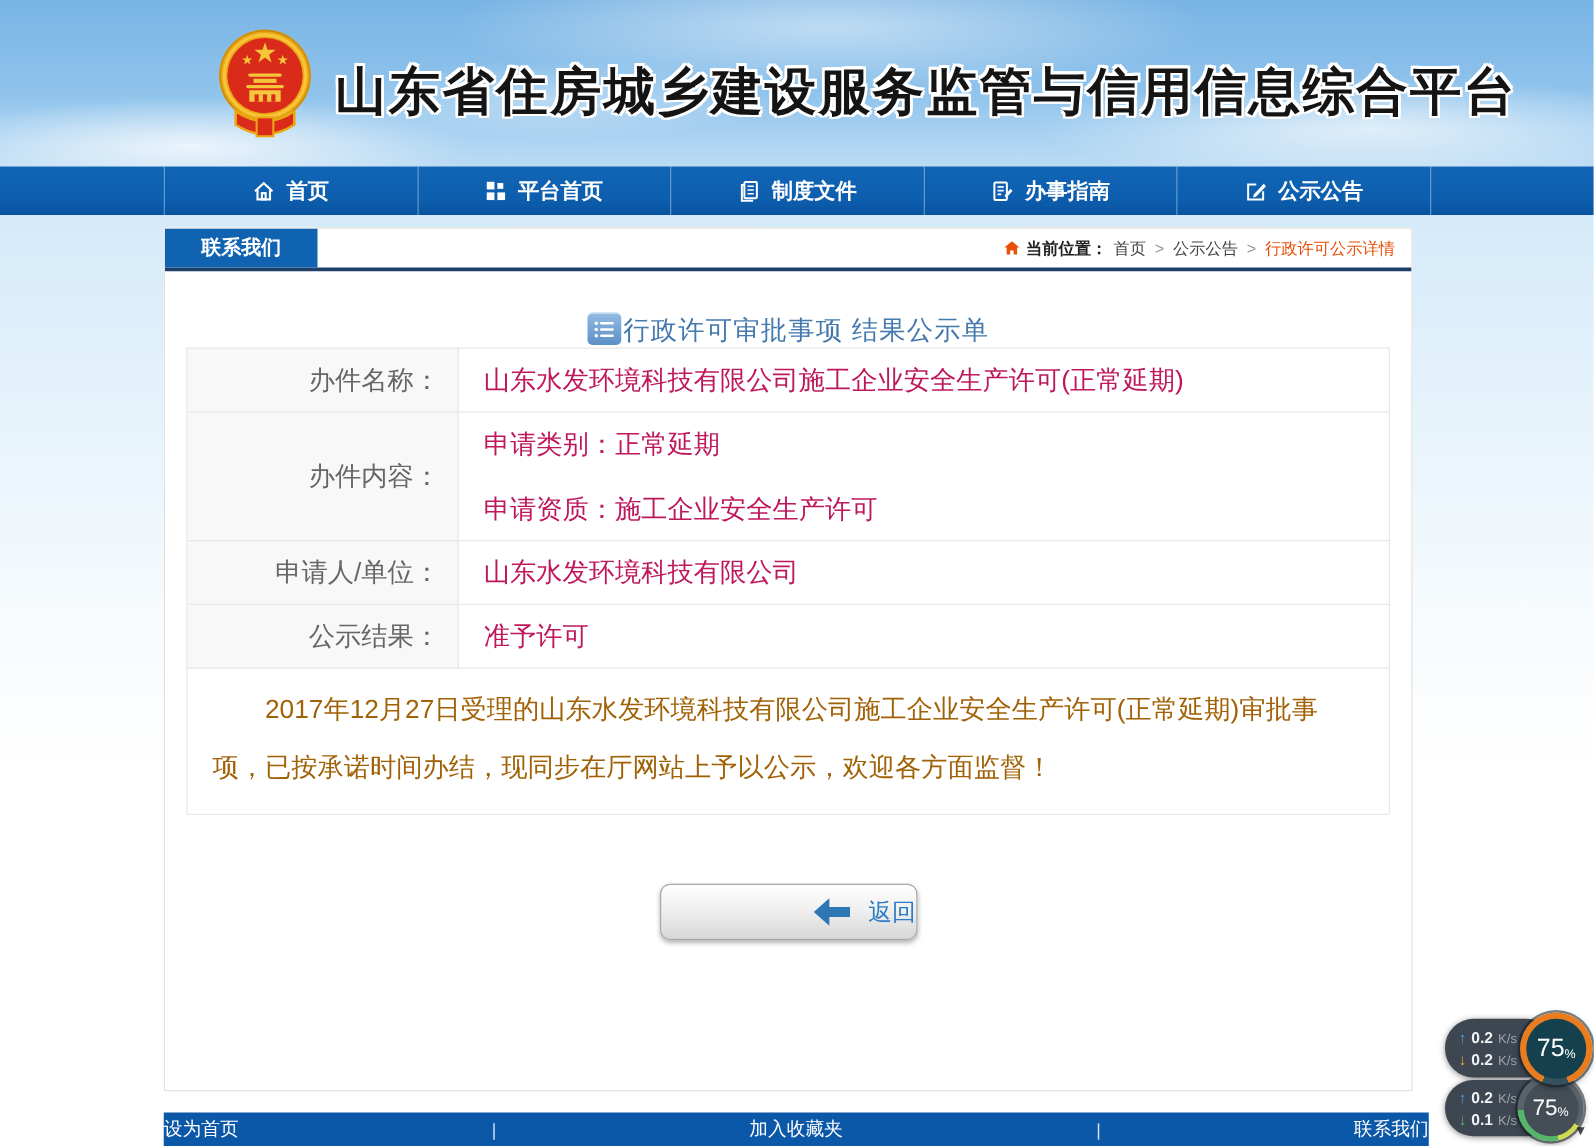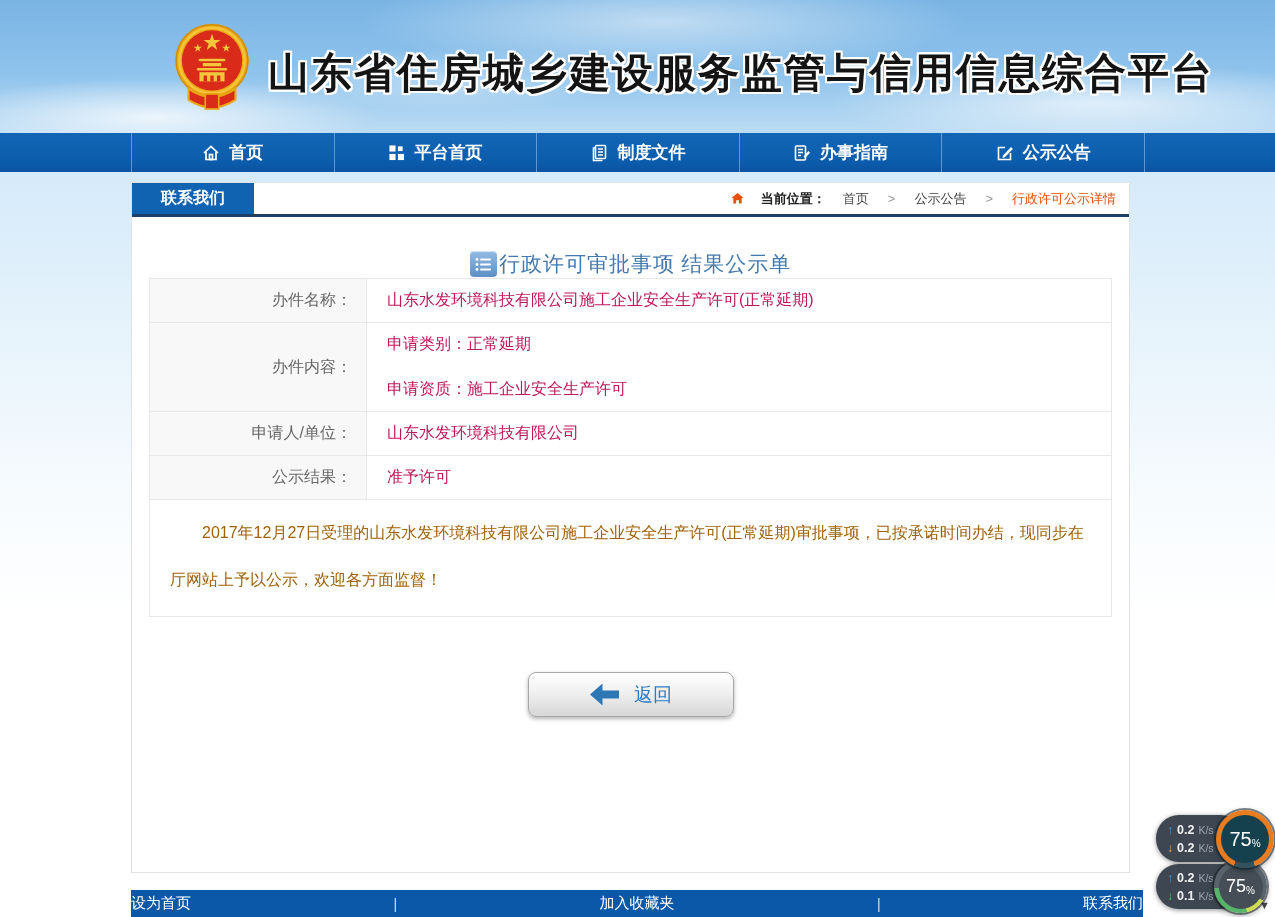--- a/index.html
+++ b/index.html
@@ -38,47 +38,47 @@
   
   .main-bg {
     padding:10px 0 17px 0;
     background:linear-gradient(180deg,#d5eafa 0%,#e6f3fb 22%,#f7fbfe 45%,#ffffff 62%,#ffffff 100%);
   }
   .content-box { margin-left:131px; width:999px; background:#fff; border:1px solid #e2e2e2; height:691px; }
 
   .strip { display:flex; justify-content:space-between; align-items:stretch; height:34px; border-bottom:3px solid #1d4069; }
   .tab { width:122px; background:#1063b1; color:#fff; font-size:16px; font-weight:bold;
          display:flex; align-items:center; justify-content:center; cursor:pointer; }
-  .breadcrumb { display:flex; align-items:center; gap:17px; padding-right:13px; font-size:13px; color:#444; }
+  .breadcrumb { display:flex; align-items:center; gap:5px; padding-right:13px; font-size:13px; color:#444; }
   .crumb-prefix { font-weight:bold; color:#222; }
   .crumb-link { color:#444; text-decoration:none; cursor:pointer; }
   .crumb-sep { color:#999; margin:0 2px; }
   .crumb-current { color:#e8500a; }
 
-  .doc-title-row { margin-top:33px; display:flex; align-items:center; justify-content:center; gap:2px;font-family:Liberation Serif, serif; }
+  .doc-title-row { margin-top:33px; display:flex; align-items:flex-start; justify-content:center; gap:2px; }
   .list-icon { width:27px; height:26px; border-radius:4px; background:linear-gradient(180deg,#93bce4,#5d8fc5);
                box-shadow:inset 0 1px 0 rgba(255,255,255,.6); display:flex; align-items:center; justify-content:center; }
   .doc-title { font-size:21px; color:#4479ad; letter-spacing:1px; }
 
   .date-row { text-align:right; font-size:14px; color:#333; margin:15px 18px 7px 0; }
 
   .detail-wrap { margin:0 17px; }
-  table.detail { width:100%; border-collapse:collapse; font-size:16px; }
+  table.detail { width:100%; border-collapse:collapse; font-size:21px; }
   table.detail td { border:1px solid #e8e8e8; }
   td.lbl { width:217px; background:#f8f8f8; text-align:right; padding:11px 14px 11px 0; color:#666; vertical-align:middle; }
   td.val { padding:11px 0 11px 20px; color:#be185d; }
   .val-line + .val-line { margin-top:24px; }
   td.summary { padding:9px 20px 13px 20px; line-height:47px; color:#a16207; text-indent:2em; }
 
   .back-row { display:flex; justify-content:center; margin-top:55px; }
   .back-btn {
     width:206px; height:45px; border:1px solid #a8a8a8; border-radius:8px;
     background:linear-gradient(180deg,#ffffff 0%,#f0f0f0 45%,#d7d7d7 100%);
     box-shadow:0 2px 4px rgba(0,0,0,.3);
-    display:flex; align-items:center; justify-content:center; gap:14px; cursor:pointer;
+    display:flex; align-items:center; justify-content:flex-end; gap:14px; cursor:pointer;
     font-size:19px; color:#2b7bc7; font-family:inherit;
   }
 
   
   .footer { margin-left:131px; width:1012px; height:27px; background:#0b57a8;
             display:flex; align-items:center; justify-content:space-between; color:#fff; font-size:15px; }
   .footer a { color:#fff; text-decoration:none; cursor:pointer; }
   .footer-sep { margin:0 16px; color:#cfe0f2; font-size:14px; }
 
   

